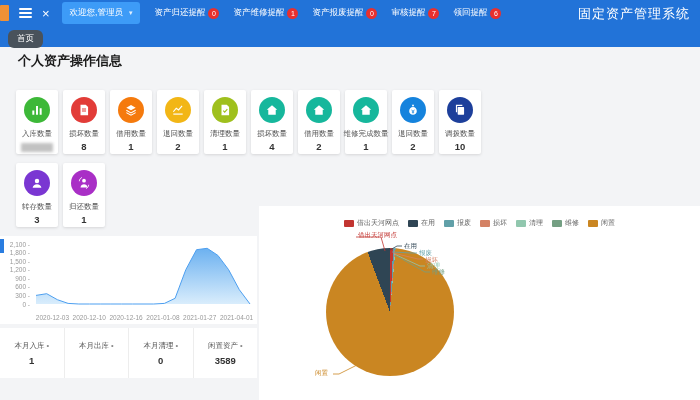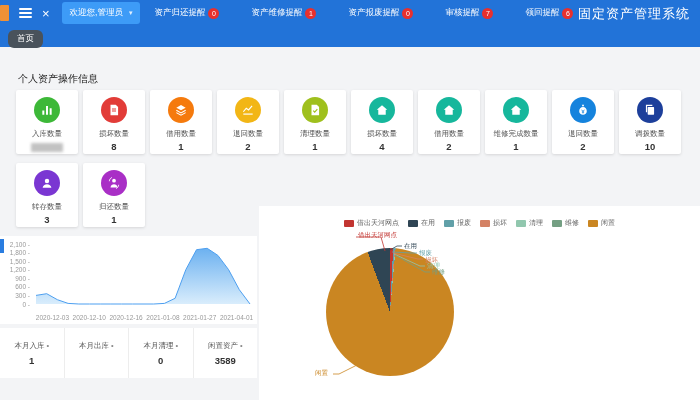--- a/index.html
+++ b/index.html
@@ -7,36 +7,36 @@
   body{font-family:"Liberation Sans",sans-serif;background:#f3f4f6;position:relative}
 
   
   .navbar{position:absolute;top:0;left:0;right:0;height:26px;background:#2273d8;display:flex;align-items:center;color:#fff;z-index:5}
   .logo-frag{width:9px;height:16px;background:#ef9136;border-radius:1px;margin-left:0}
   .ham{margin-left:10px;width:13px;cursor:pointer}
   .ham i{display:block;height:2px;background:#fff;margin:2px 0;border-radius:1px}
   .close-x{margin-left:10px;font-size:13px;line-height:1;cursor:pointer}
   .welcome-btn{margin-left:12px;background:#3d9bf7;border-radius:3px;height:18px;display:flex;align-items:center;padding:11px 8px;font-size:8.5px;gap:6px;cursor:pointer;white-space:nowrap}
   .caret{font-size:7px;opacity:.85}
-  .nav-items{display:flex;margin-left:14px;gap:32px;}
+  .nav-items{display:flex;margin-left:14px;gap:14px;}
   .nav-item{display:flex;align-items:center;gap:3px;font-size:8.5px;color:#fff;cursor:pointer;white-space:nowrap}
   .badge{background:#e8302e;color:#fff;min-width:11px;height:11px;border-radius:6px;font-size:7px;display:flex;align-items:center;justify-content:center;padding:0 2px}
   .sys-title{position:absolute;right:10px;top:5px;font-size:13px;font-weight:normal;letter-spacing:1px}
 
   
   .tabstrip{position:absolute;top:26px;left:0;right:0;height:21px;background:#2273d8;z-index:4}
   .tab{position:absolute;left:8px;top:4px;background:#49525b;color:#fff;font-size:8.5px;padding:3px 9px;border-radius:6px;cursor:pointer}
 
-  .section-title{position:absolute;top:72px;left:18px;font-size:10px;font-weight:normal;color:#1a1a1a}
+  .section-title{position:absolute;top:52px;left:18px;font-size:13px;font-weight:bold;color:#1a1a1a}
 
   
   .cards-row{position:absolute;left:16px;display:flex;gap:5px}
   #cards-row-1{top:90px}
   #cards-row-2{top:163px}
-  .card{width:62px;height:64px;background:#fff;box-shadow:0 1px 3px rgba(0,0,0,.12);border-radius:2px;display:flex;flex-direction:column;align-items:center;padding-top:7px;cursor:pointer}
+  .card{width:42px;height:64px;background:#fff;box-shadow:0 1px 3px rgba(0,0,0,.12);border-radius:2px;display:flex;flex-direction:column;align-items:center;padding-top:7px;cursor:pointer}
   .circ{width:26px;height:26px;border-radius:50%;display:flex;align-items:center;justify-content:center;flex:none}
   .circ svg{width:14px;height:14px}
   .card .lbl{font-size:7.5px;color:#555;margin-top:6px;white-space:nowrap}
   .card .val{font-size:9.5px;font-weight:bold;color:#333;margin-top:2px}
   .redact{width:32px;height:9px;background:#c2c2c2;filter:blur(1.5px);border-radius:1px;margin-top:4px}
 
   
   .line-panel{position:absolute;left:0;top:236px;width:257px;height:88px;background:#fff}
   .ytick{position:absolute;font-size:6.5px;color:#999;text-align:right;width:30px;right:auto;left:0}
   .xticks{position:absolute;left:34px;right:2px;bottom:3px;display:flex;justify-content:space-around}

